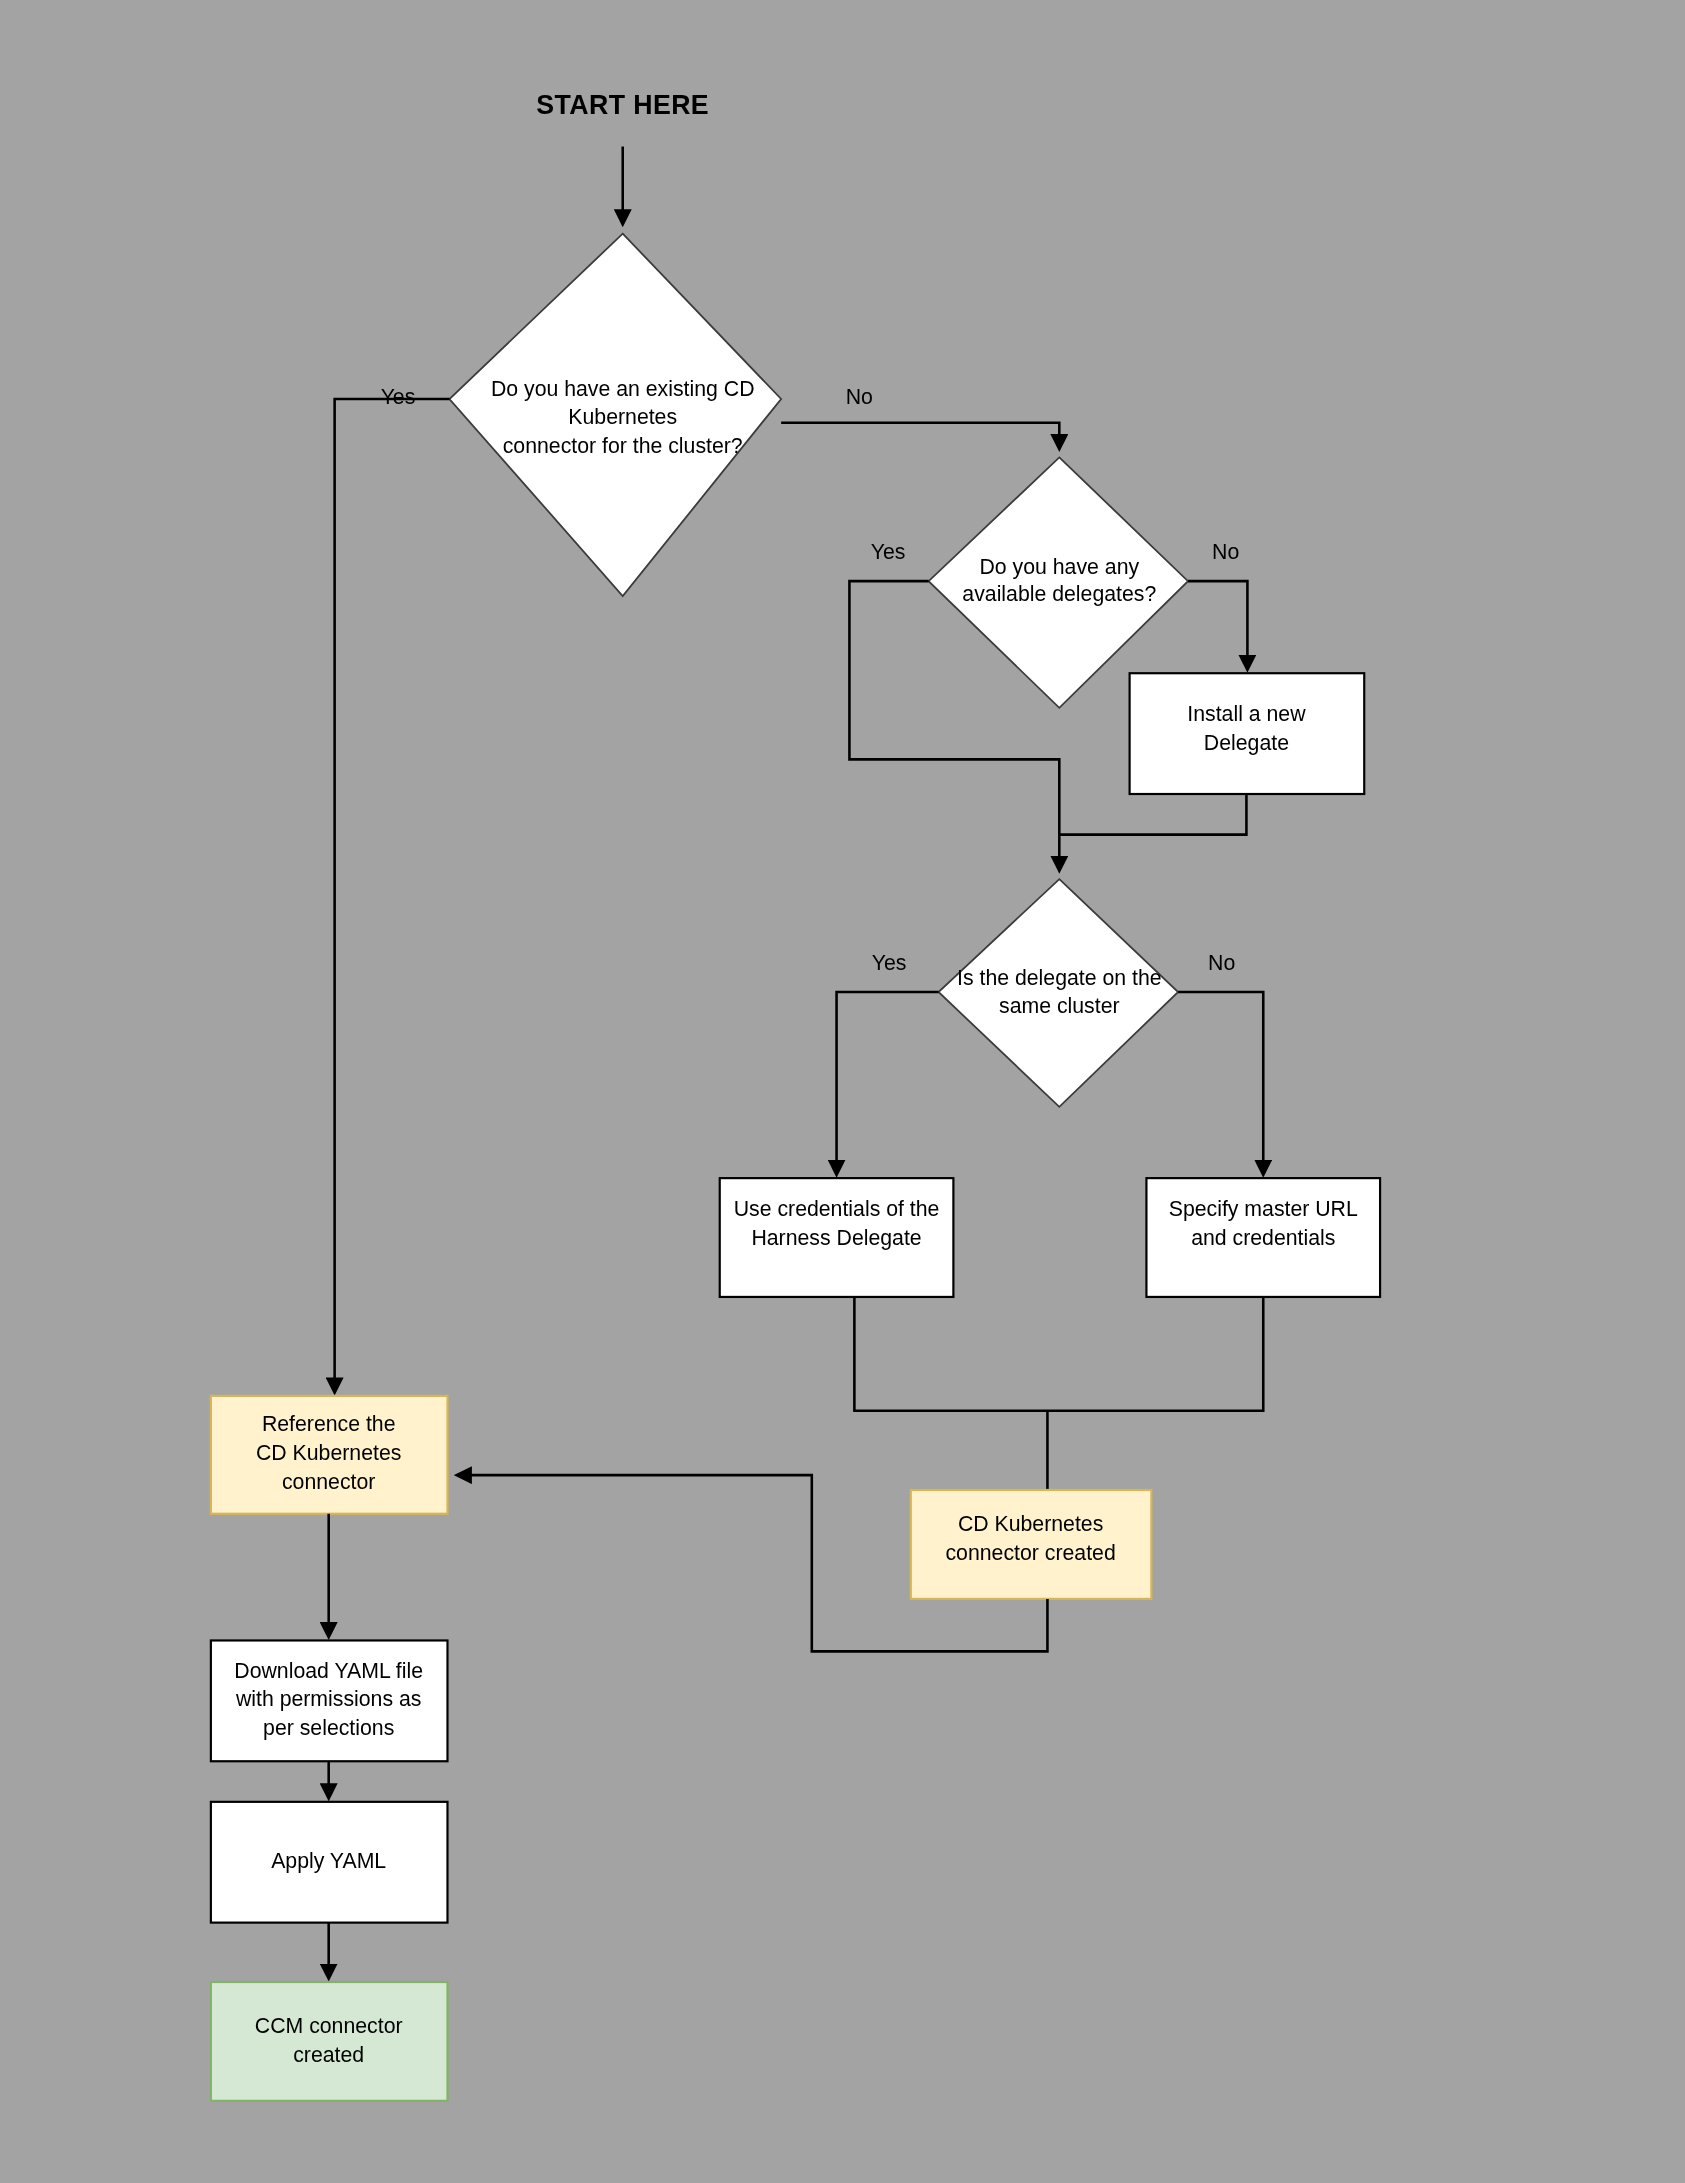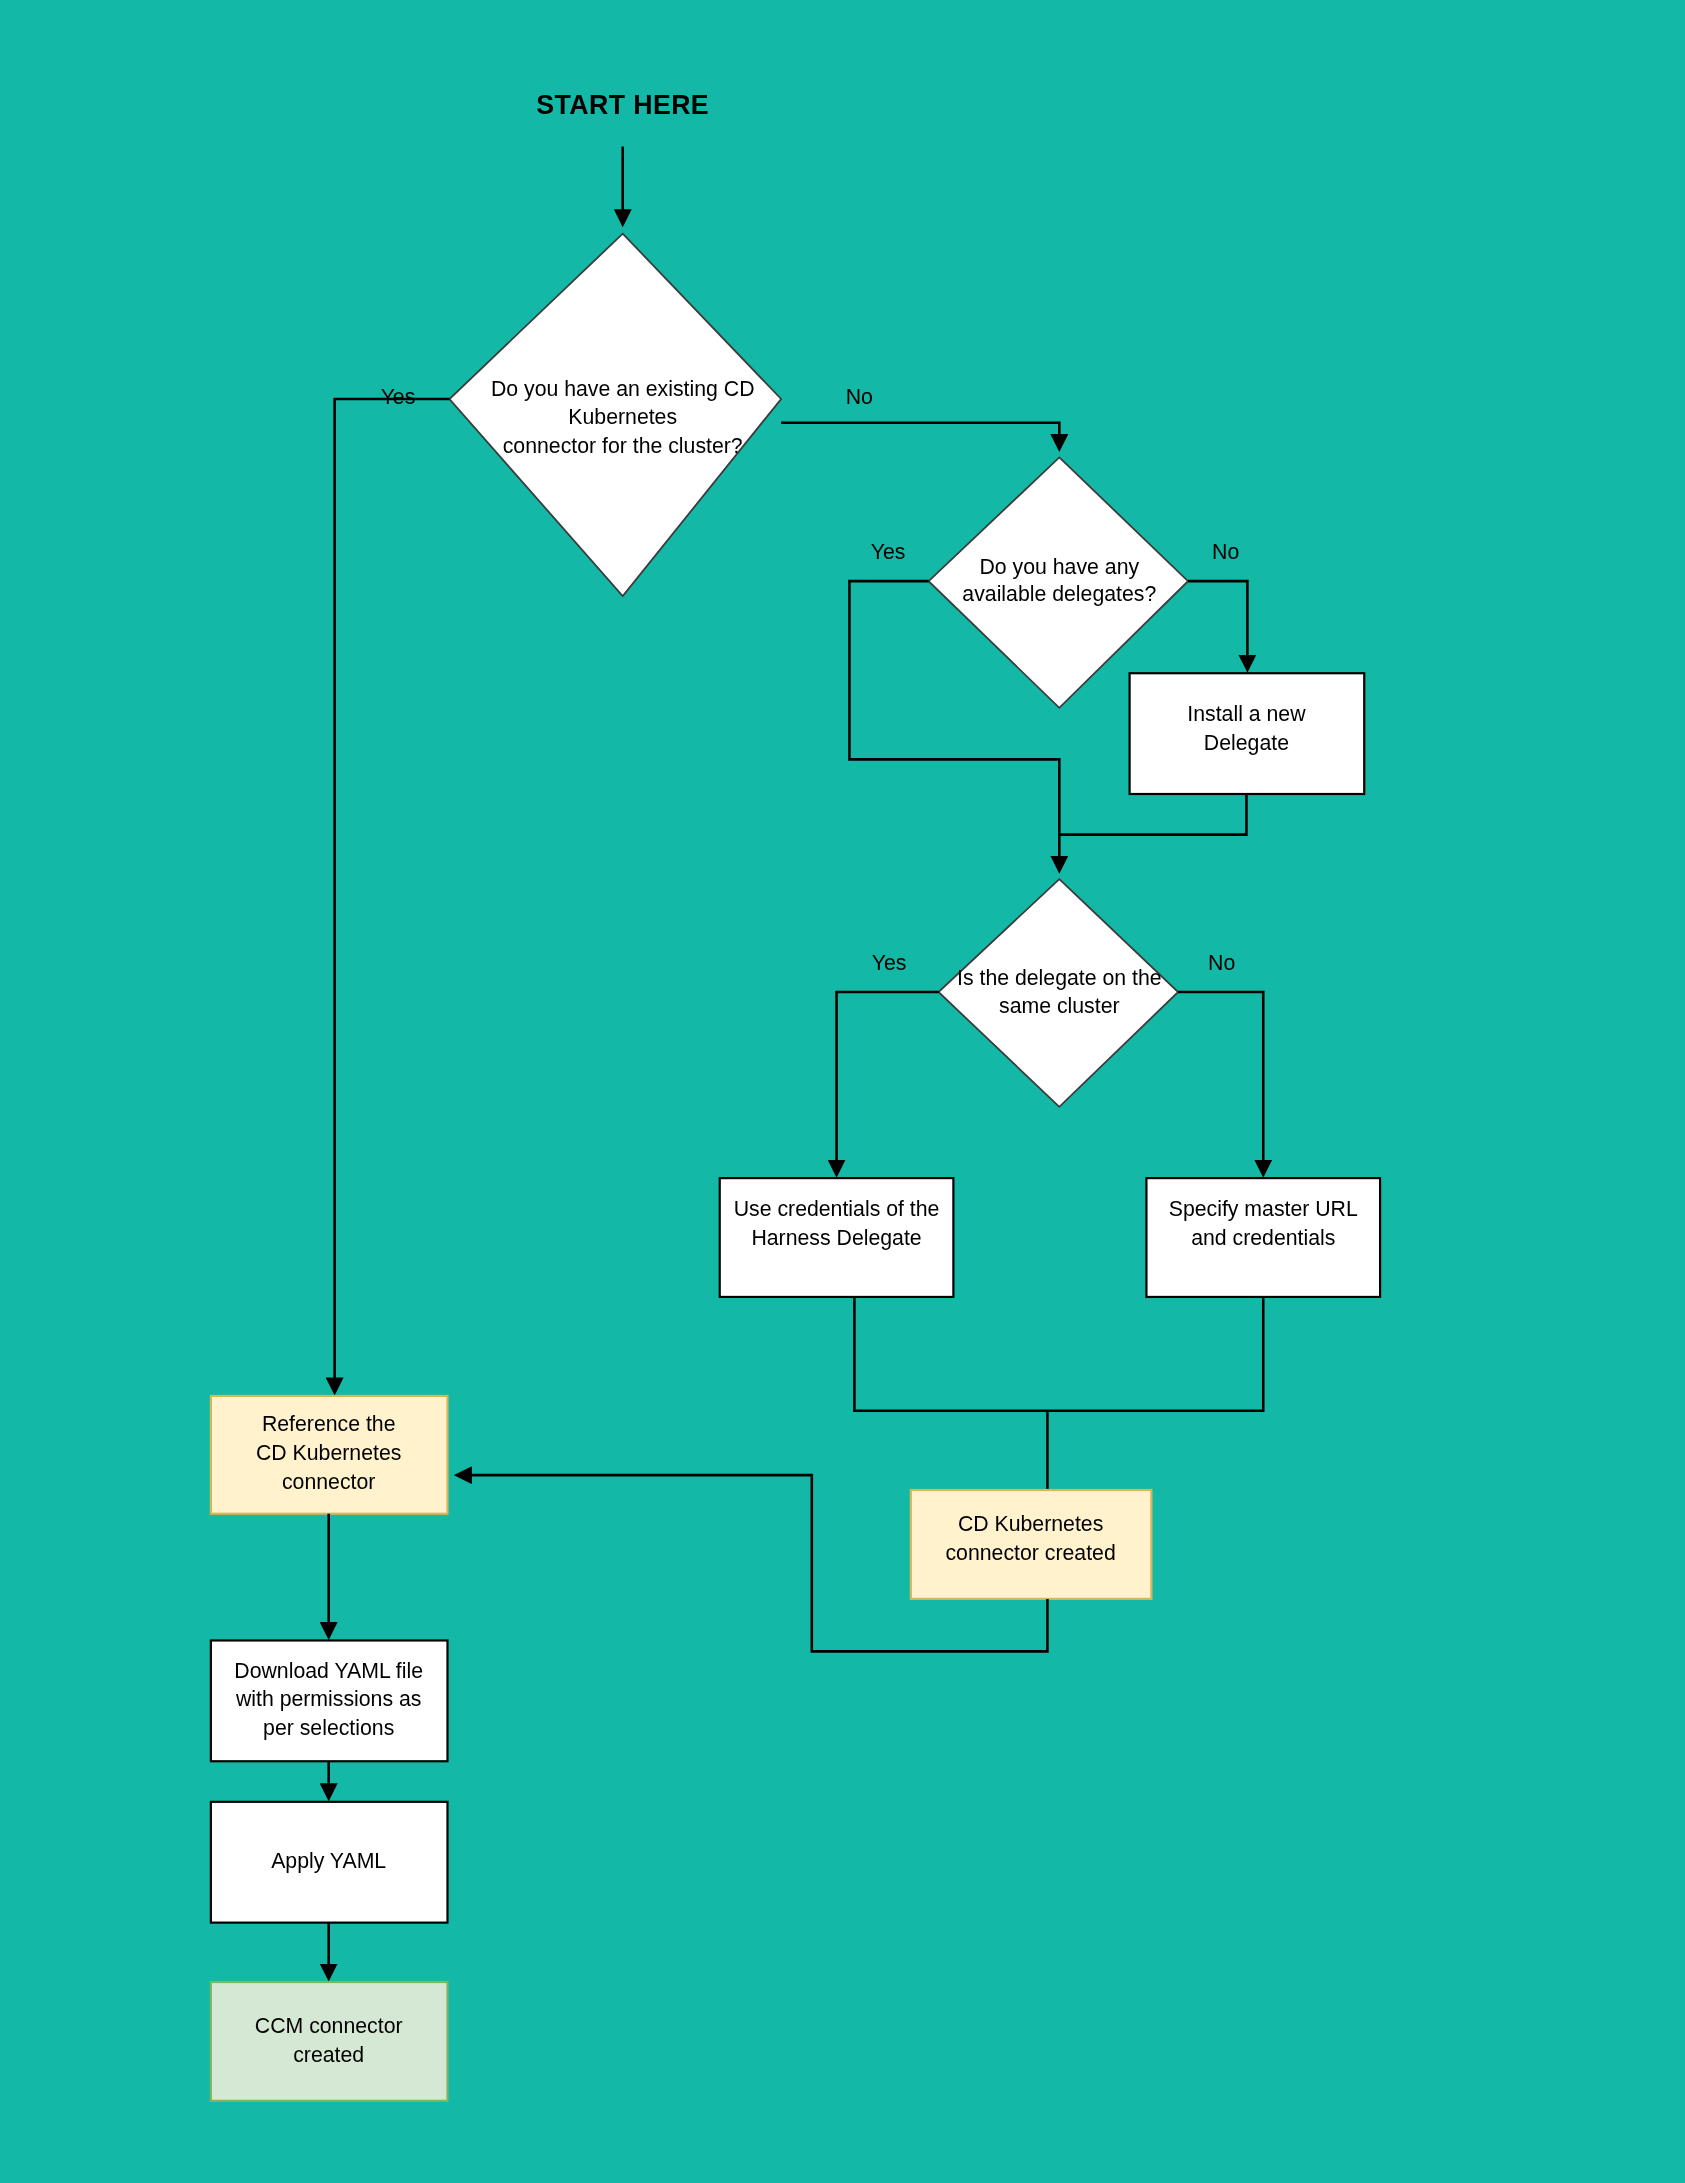--- a/index.html
+++ b/index.html
@@ -4,21 +4,21 @@
 <style>
   html, body {
     margin: 0;
     padding: 0;
     background: #ffffff;
   }
   #canvas {
     position: relative;
     width: 1685px;
     height: 2184px;
-    background: #14b8a6;
+    background: #a3a3a3;
     font-family: "Liberation Sans", sans-serif;
   }
   svg#flow {
     position: absolute;
     top: 0;
     left: 0;
     width: 1685px;
     height: 2184px;
   }
   .node-rect {

